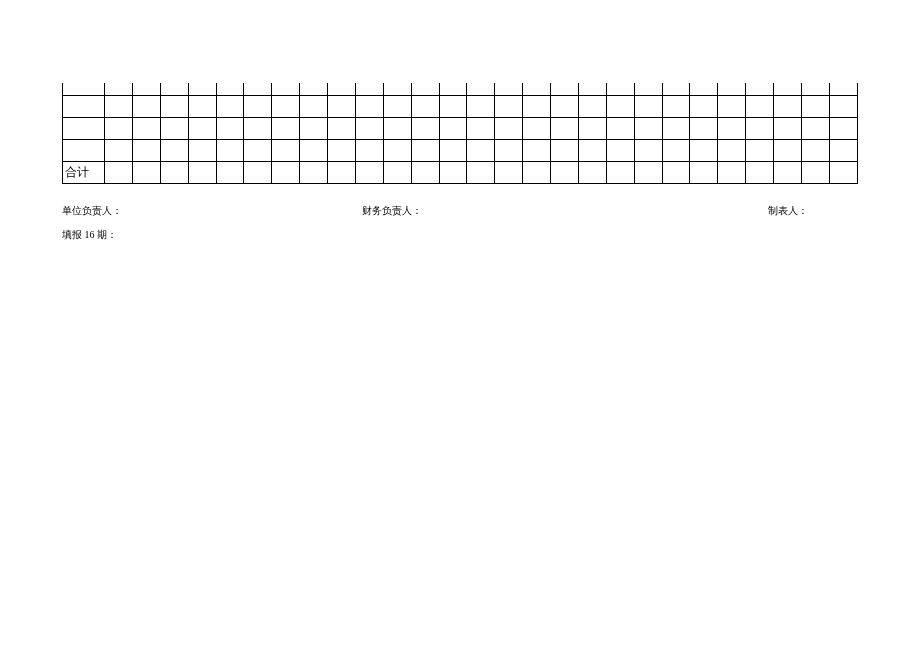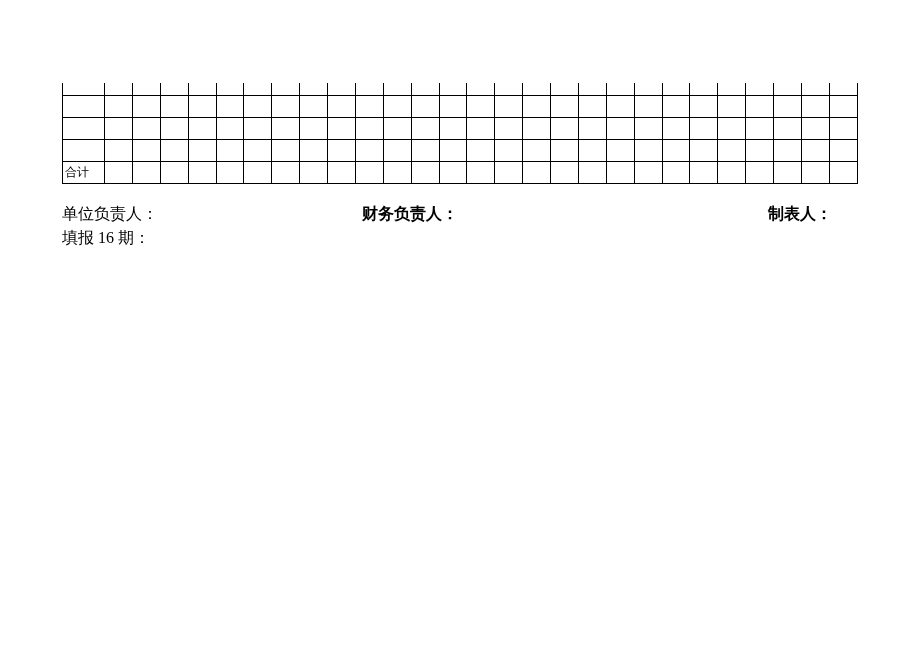--- a/index.html
+++ b/index.html
@@ -41,41 +41,39 @@
     }
     td.first-col {
       width: 42px;
       padding-left: 2px;
       text-align: left;
     }
     .footer-line {
       position: absolute;
       left: 62px;
       width: 796px;
-      font-size: 16px;
+      font-size: 10px;
       display: flex;
     }
     .footer-line-1 {
       top: 204px;
     }
     .footer-line-2 {
       top: 228px;
     }
     .sig-1 {
       flex: 0 0 auto;
     }
     .sig-2 {
       position: absolute;
       left: 300px;
-      font-weight: bold;
     }
     .sig-3 {
       position: absolute;
       left: 706px;
-      font-weight: bold;
     }
   </style>
 </head>
 <body>
 
 <div class="table-container">
   <table>
     <tbody>
         <tr>
       <td class="first-col top-partial"></td>

